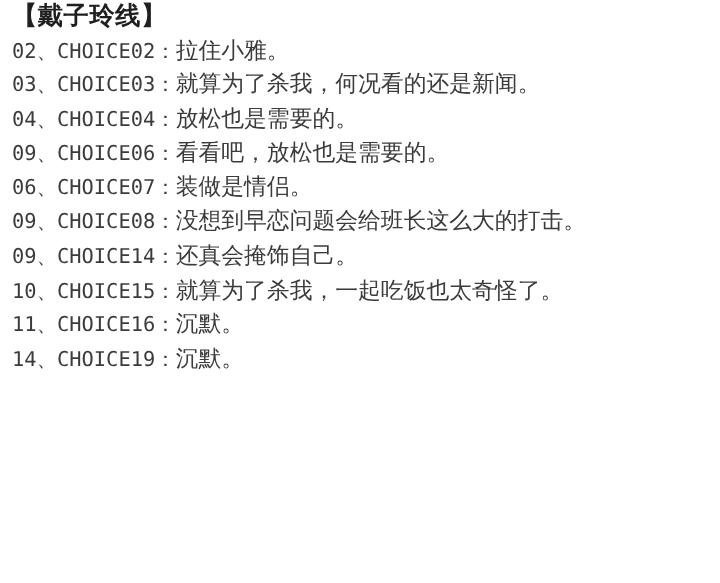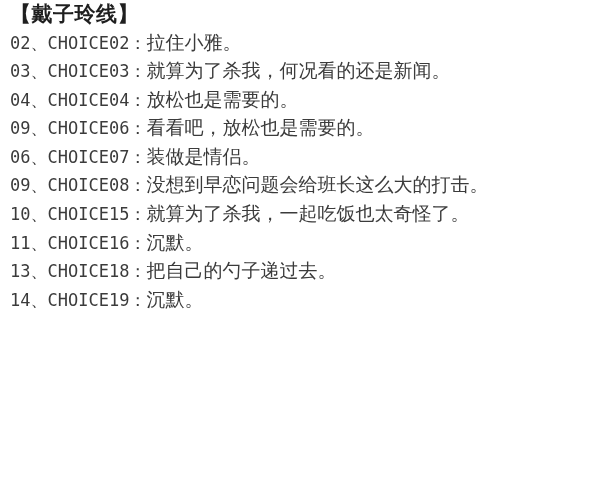--- a/index.html
+++ b/index.html
@@ -48,17 +48,17 @@
 
 <div class="doc">
   <div class="row title">【戴子玲线】</div>
 
   <div class="row"><span class="num">02、</span><span class="code">CHOICE02：</span><span class="txt">拉住小雅。</span></div>
   <div class="row"><span class="num">03、</span><span class="code">CHOICE03：</span><span class="txt">就算为了杀我，何况看的还是新闻。</span></div>
   <div class="row"><span class="num">04、</span><span class="code">CHOICE04：</span><span class="txt">放松也是需要的。</span></div>
   <div class="row"><span class="num">09、</span><span class="code">CHOICE06：</span><span class="txt">看看吧，放松也是需要的。</span></div>
   <div class="row"><span class="num">06、</span><span class="code">CHOICE07：</span><span class="txt">装做是情侣。</span></div>
   <div class="row"><span class="num">09、</span><span class="code">CHOICE08：</span><span class="txt">没想到早恋问题会给班长这么大的打击。</span></div>
+  <div class="row"><span class="num">09、</span><span class="code">CHOICE14：</span><span class="txt">还真会掩饰自己。</span></div>
   <div class="row"><span class="num">10、</span><span class="code">CHOICE15：</span><span class="txt">就算为了杀我，一起吃饭也太奇怪了。</span></div>
   <div class="row"><span class="num">11、</span><span class="code">CHOICE16：</span><span class="txt">沉默。</span></div>
-  <div class="row"><span class="num">13、</span><span class="code">CHOICE18：</span><span class="txt">把自己的勺子递过去。</span></div>
   <div class="row"><span class="num">14、</span><span class="code">CHOICE19：</span><span class="txt">沉默。</span></div>
 </div>
 
 </body></html>

